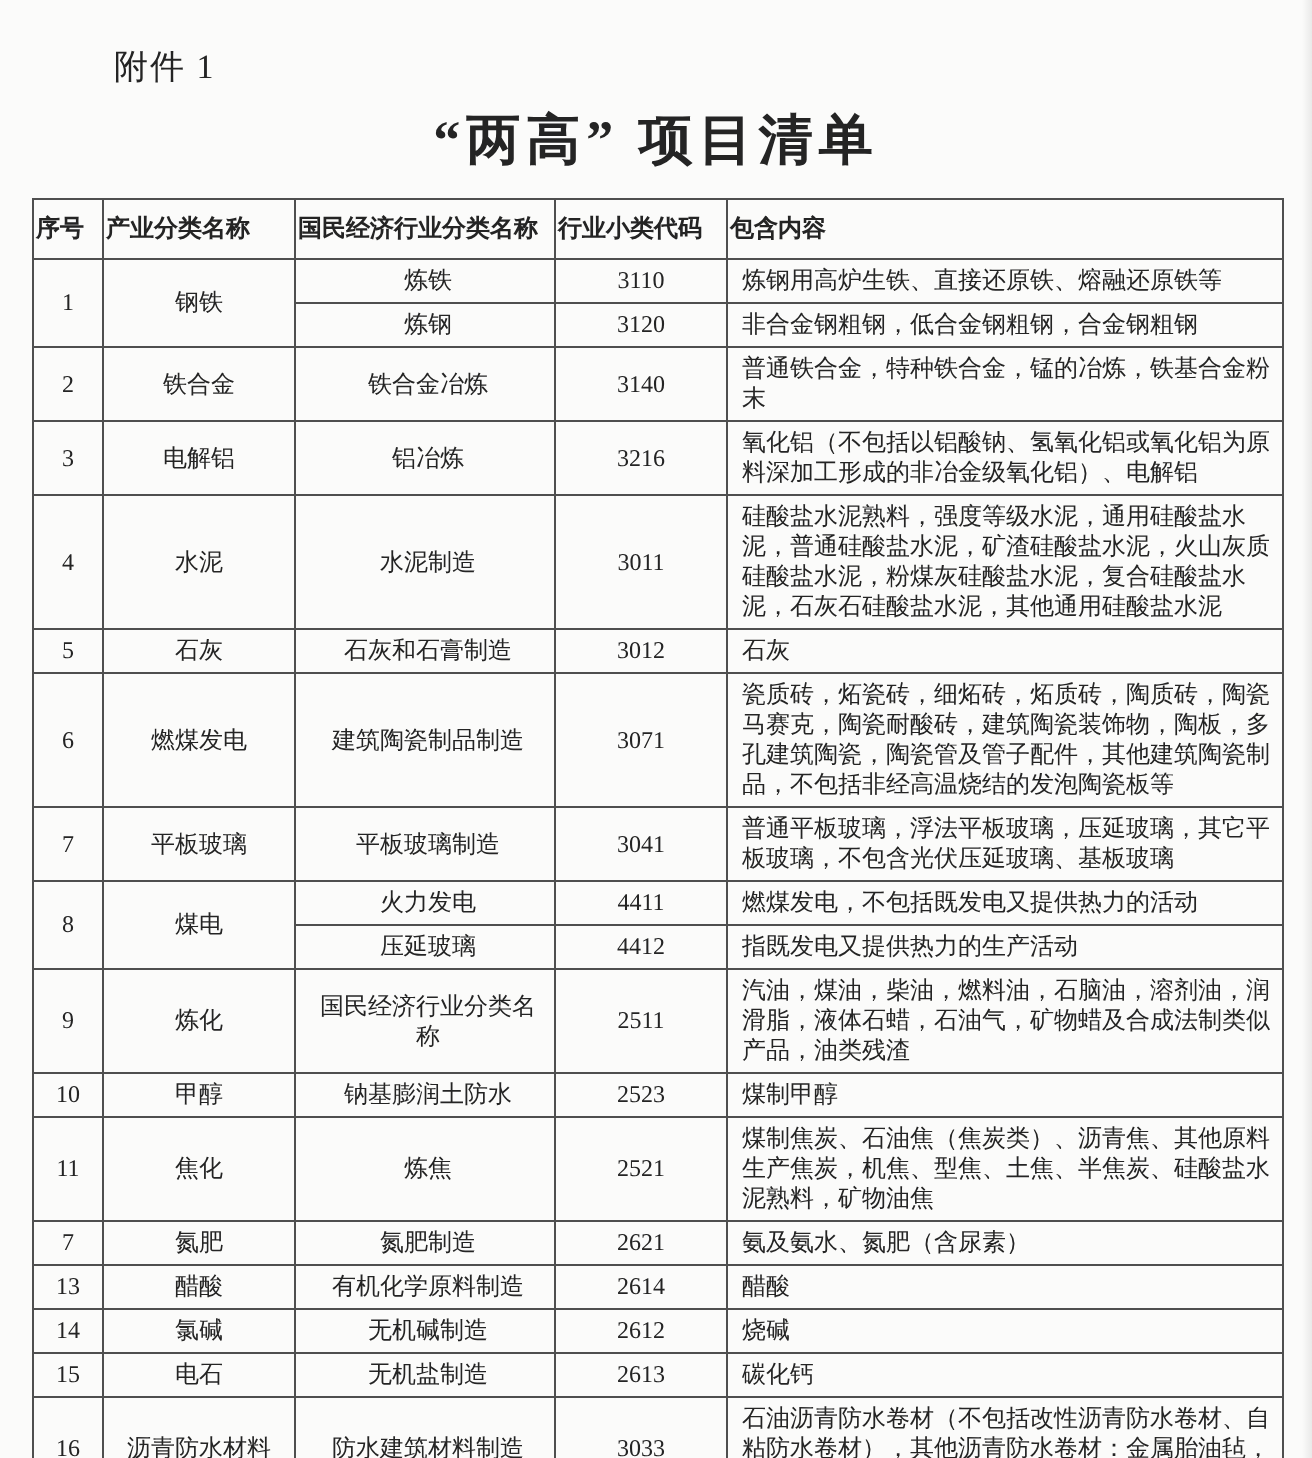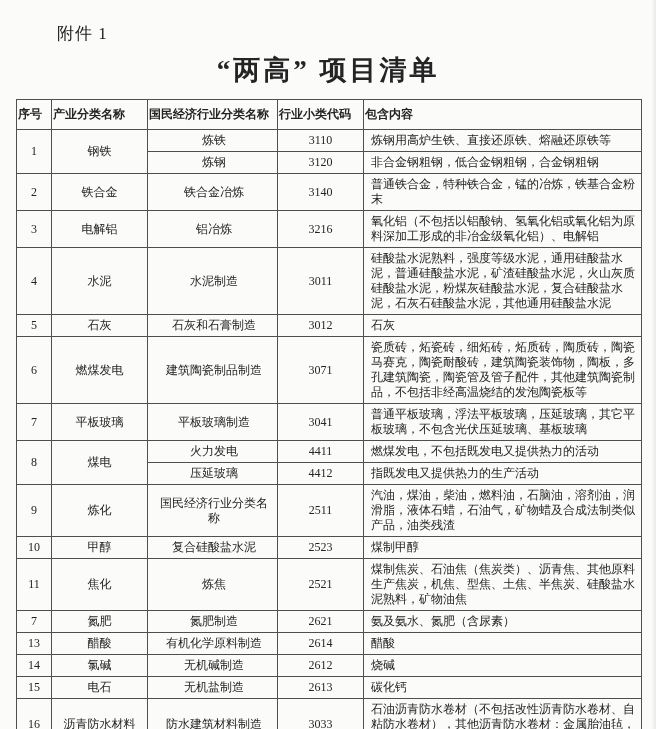--- a/index.html
+++ b/index.html
@@ -159,21 +159,21 @@
       <tr>
         <td class="cell-no" rowspan="1">9</td>
         <td class="cell-industry" rowspan="1">炼化</td>
         <td class="cell-sector">国民经济行业分类名称</td>
         <td class="cell-code">2511</td>
         <td class="cell-content">汽油，煤油，柴油，燃料油，石脑油，溶剂油，润滑脂，液体石蜡，石油气，矿物蜡及合成法制类似产品，油类残渣</td>
       </tr>
       <tr>
         <td class="cell-no" rowspan="1">10</td>
         <td class="cell-industry" rowspan="1">甲醇</td>
-        <td class="cell-sector">复合硅酸盐水泥</td>
+        <td class="cell-sector">钠基膨润土防水</td>
         <td class="cell-code">2523</td>
         <td class="cell-content">煤制甲醇</td>
       </tr>
       <tr>
         <td class="cell-no" rowspan="1">11</td>
         <td class="cell-industry" rowspan="1">焦化</td>
         <td class="cell-sector">炼焦</td>
         <td class="cell-code">2521</td>
         <td class="cell-content">煤制焦炭、石油焦（焦炭类）、沥青焦、其他原料生产焦炭，机焦、型焦、土焦、半焦炭、硅酸盐水泥熟料，矿物油焦</td>
       </tr>

